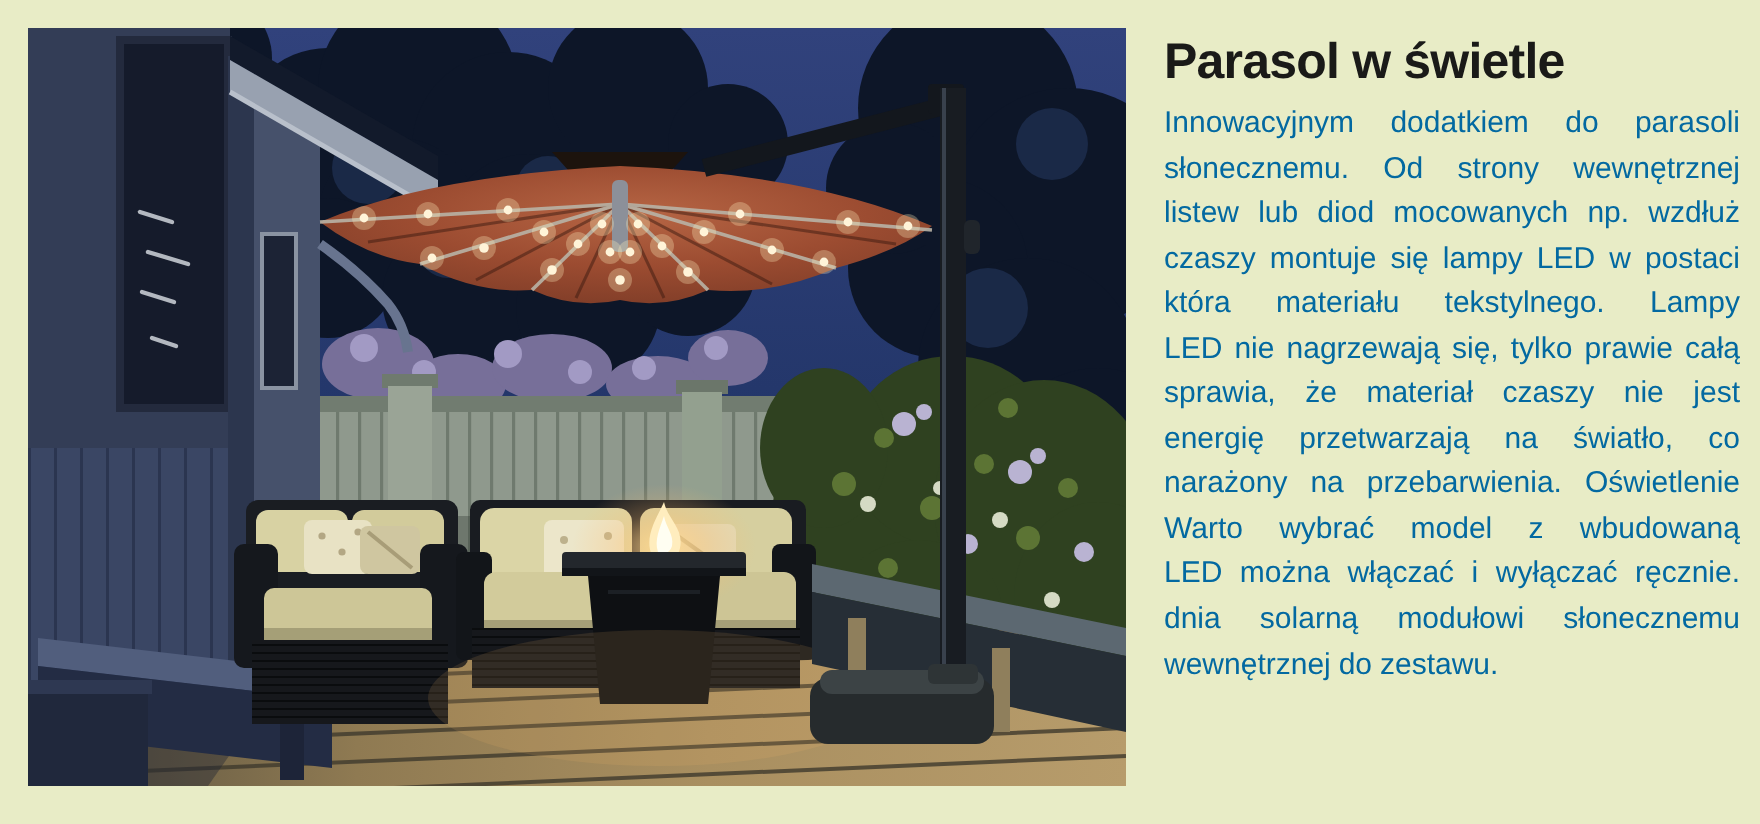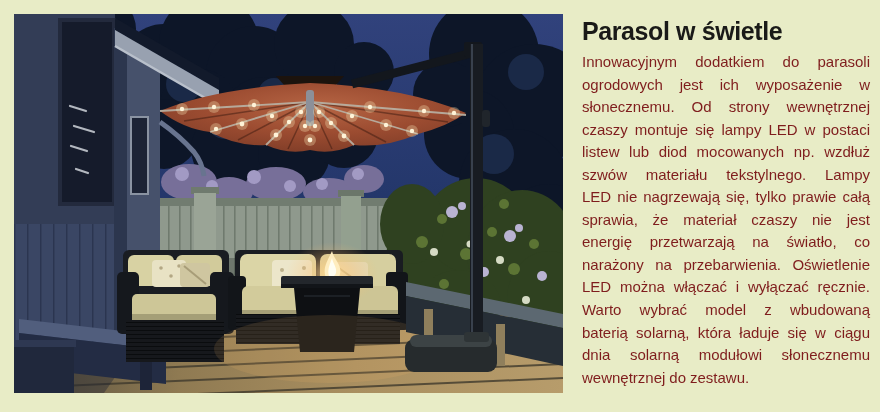--- a/index.html
+++ b/index.html
@@ -14,21 +14,21 @@
   .photo svg { display:block; width:549px; height:379px; }
   .article { position:absolute; left:582px; top:16px; width:288px; }
   .title {
     font-size:25px; line-height:30px; font-weight:bold;
     letter-spacing:-0.4px; color:#1a1a18; margin:0 0 5px 0;
   }
   .body-text { color:#20201e; }
   .jline {
     font-size:15px; line-height:22.55px;
     text-align:justify; text-align-last:justify;
-    word-spacing:-0.2px; color:#7f1d1d;
+    word-spacing:-0.2px; color:#0369a1;
   }
   .jline.last { text-align-last:left; }
 </style>
 </head>
 <body>
 
 <div class="page">
 
   <figure class="photo">
     <svg viewBox="0 0 549 379" xmlns="http://www.w3.org/2000/svg">
@@ -352,30 +352,28 @@
         <rect x="396" y="321" width="82" height="12" rx="6" fill="#3c4345"></rect>
         <rect x="450" y="318" width="25" height="10" rx="3" fill="#2e3436"></rect>
       </g>
     </svg>
   </figure>
 
   <section class="article">
     <h1 class="title">Parasol w świetle</h1>
     <div class="body-text">
       <div class="jline">Innowacyjnym dodatkiem do parasoli</div>
-      <div class="jline">ogrodowych jest ich wyposażenie w</div>
       <div class="jline">słonecznemu. Od strony wewnętrznej</div>
+      <div class="jline">listew lub diod mocowanych np. wzdłuż</div>
       <div class="jline">czaszy montuje się lampy LED w postaci</div>
-      <div class="jline">listew lub diod mocowanych np. wzdłuż</div>
-      <div class="jline">szwów materiału tekstylnego. Lampy</div>
+      <div class="jline">która materiału tekstylnego. Lampy</div>
       <div class="jline">LED nie nagrzewają się, tylko prawie całą</div>
       <div class="jline">sprawia, że materiał czaszy nie jest</div>
       <div class="jline">energię przetwarzają na światło, co</div>
       <div class="jline">narażony na przebarwienia. Oświetlenie</div>
+      <div class="jline">Warto wybrać model z wbudowaną</div>
       <div class="jline">LED można włączać i wyłączać ręcznie.</div>
-      <div class="jline">Warto wybrać model z wbudowaną</div>
-      <div class="jline">baterią solarną, która ładuje się w ciągu</div>
       <div class="jline">dnia solarną modułowi słonecznemu</div>
       <div class="jline last">wewnętrznej do zestawu.</div>
     </div>
   </section>
 
 </div>
 
 </body></html>

